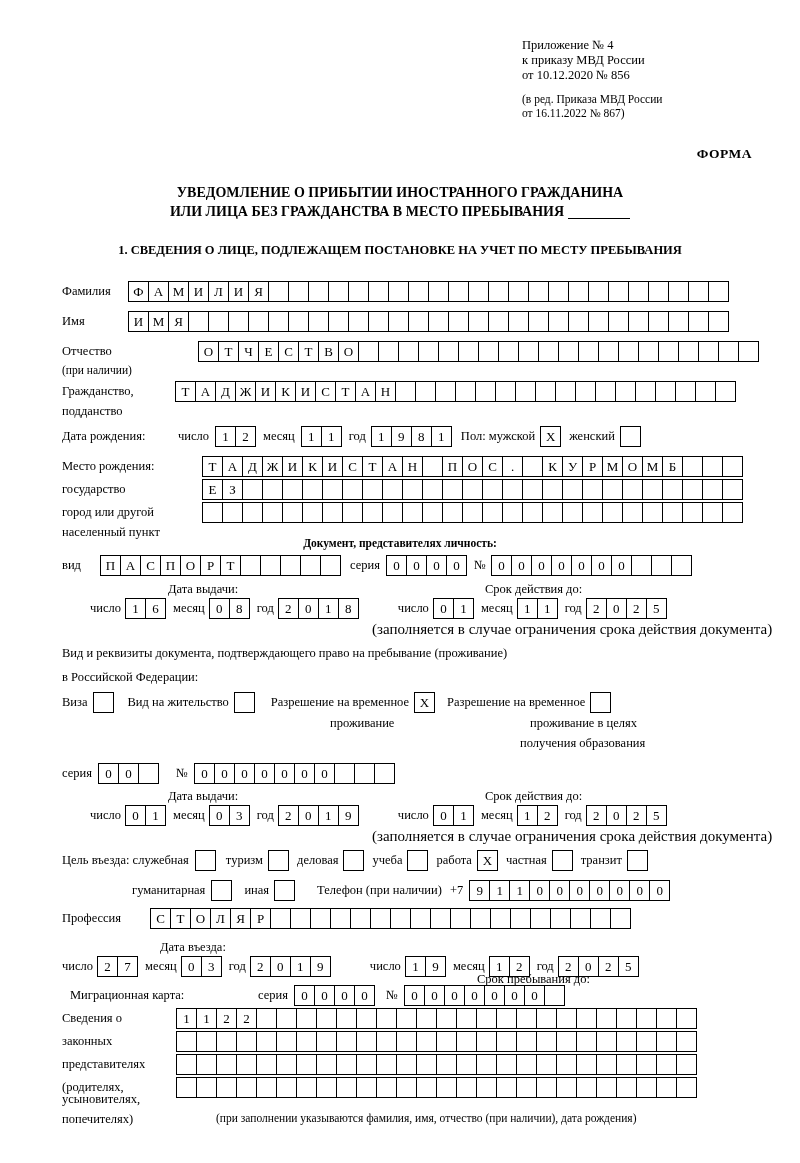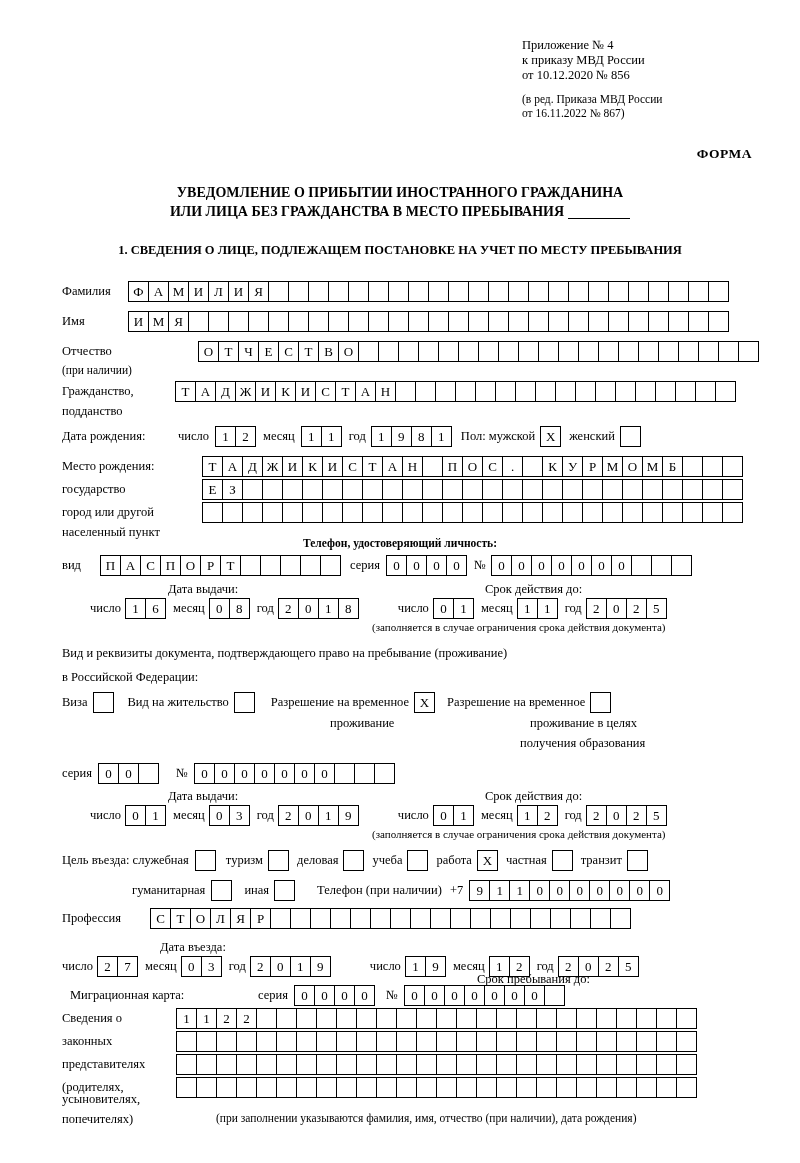--- a/index.html
+++ b/index.html
@@ -50,21 +50,21 @@
     font-size:13px;font-family:"Liberation Serif",serif;
     display:flex;align-items:center;justify-content:center;
     box-sizing:border-box;background:#fff;
   }
   .box{
     width:21px;height:21px;border:1px solid #000;box-sizing:border-box;
     display:inline-flex;align-items:center;justify-content:center;
     font-size:13px;background:#fff;
   }
   .center-note{position:absolute;width:800px;text-align:center;font-size:11.5px;}
-  .right-note{position:absolute;font-size:11px;}
+  .right-note{position:absolute;font-size:15px;}
 </style>
 </head>
 <body>
 
 <div class="page">
 
   <div class="hdr">
     <div>Приложение № 4</div>
     <div>к приказу МВД России</div>
     <div>от 10.12.2020 № 856</div>
@@ -345,21 +345,21 @@
         <span class="cell"></span>
         <span class="cell"></span>
         <span class="cell"></span>
         <span class="cell"></span>
       </span>
   </div>
   <div class="row" style="top:525px;left:62px;">
     <span class="lbl">населенный пункт</span>
   </div>
 
-  <div class="center-note" style="top:537px;font-weight:bold;">Телефон, удостоверяющий личность:</div>
+  <div class="center-note" style="top:537px;font-weight:bold;">Документ, представителях личность:</div>
 
   <div class="row" style="top:555px;left:62px;">
     <span class="lbl" style="width:38px">вид</span>
     <span class="cells" id="doc-kind">
         <span class="cell">П</span>
         <span class="cell">А</span>
         <span class="cell">С</span>
         <span class="cell">П</span>
         <span class="cell">О</span>
         <span class="cell">Р</span>

